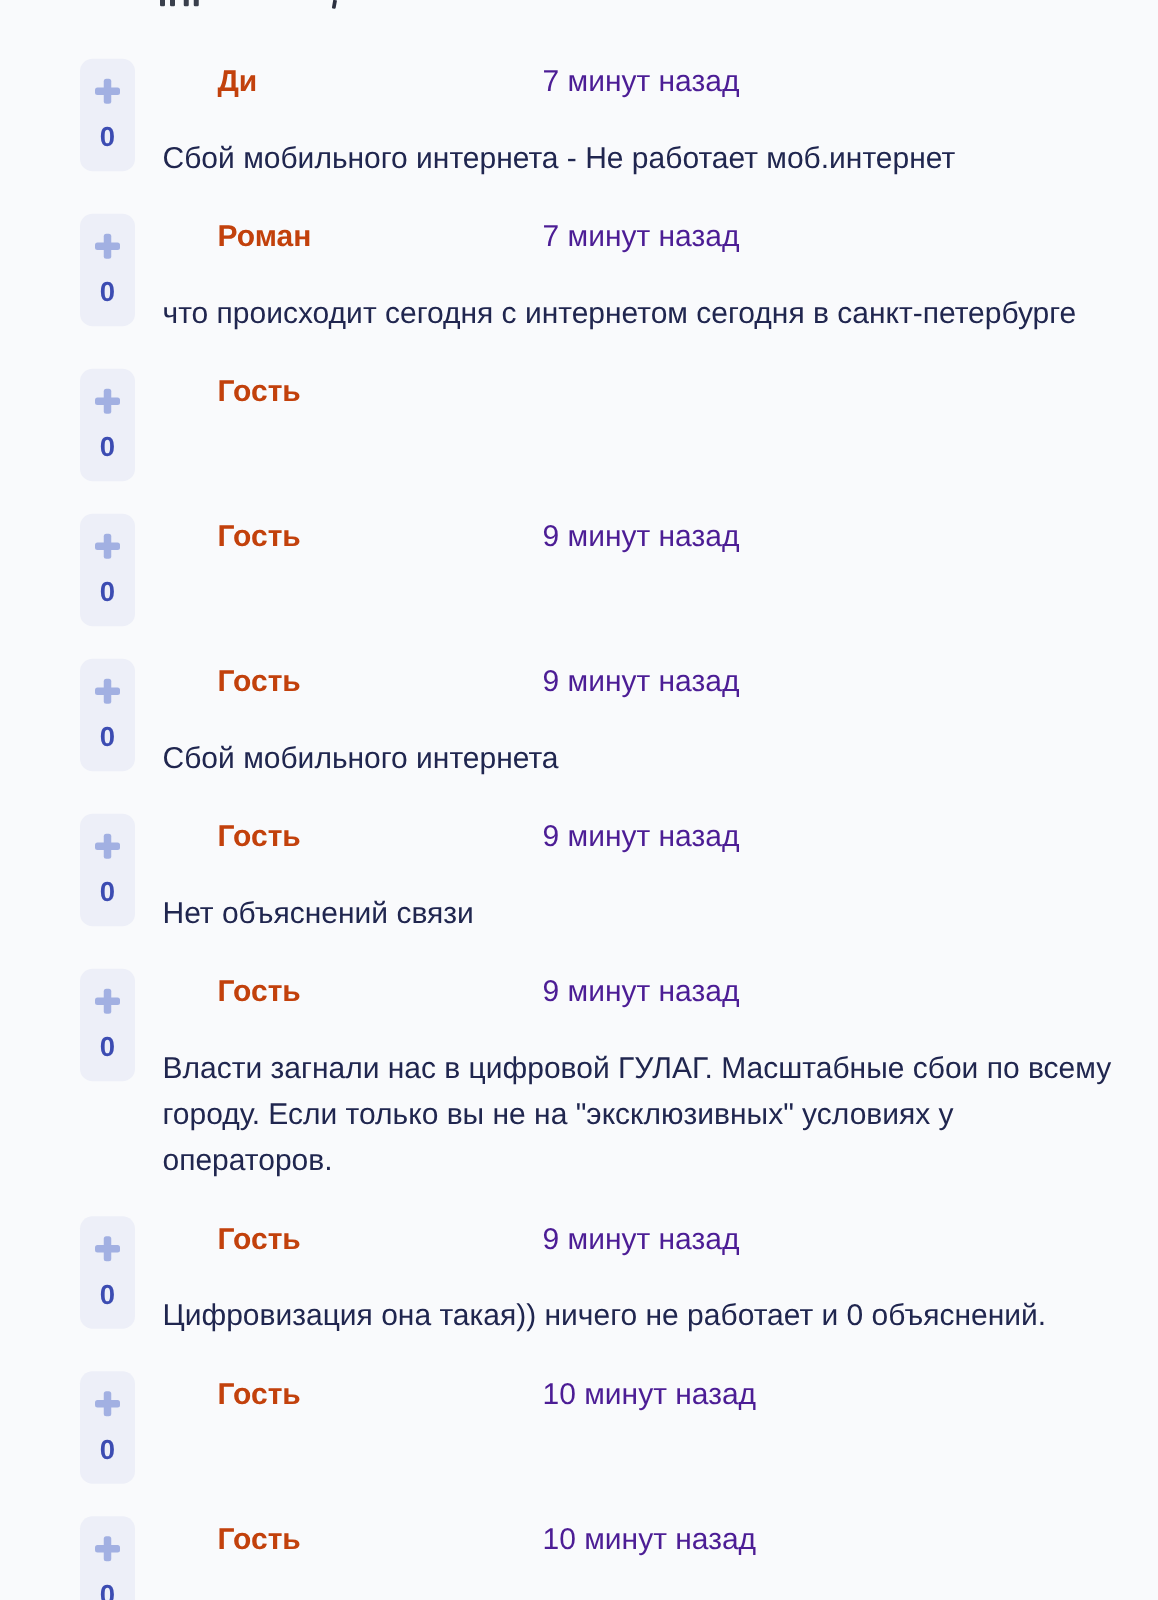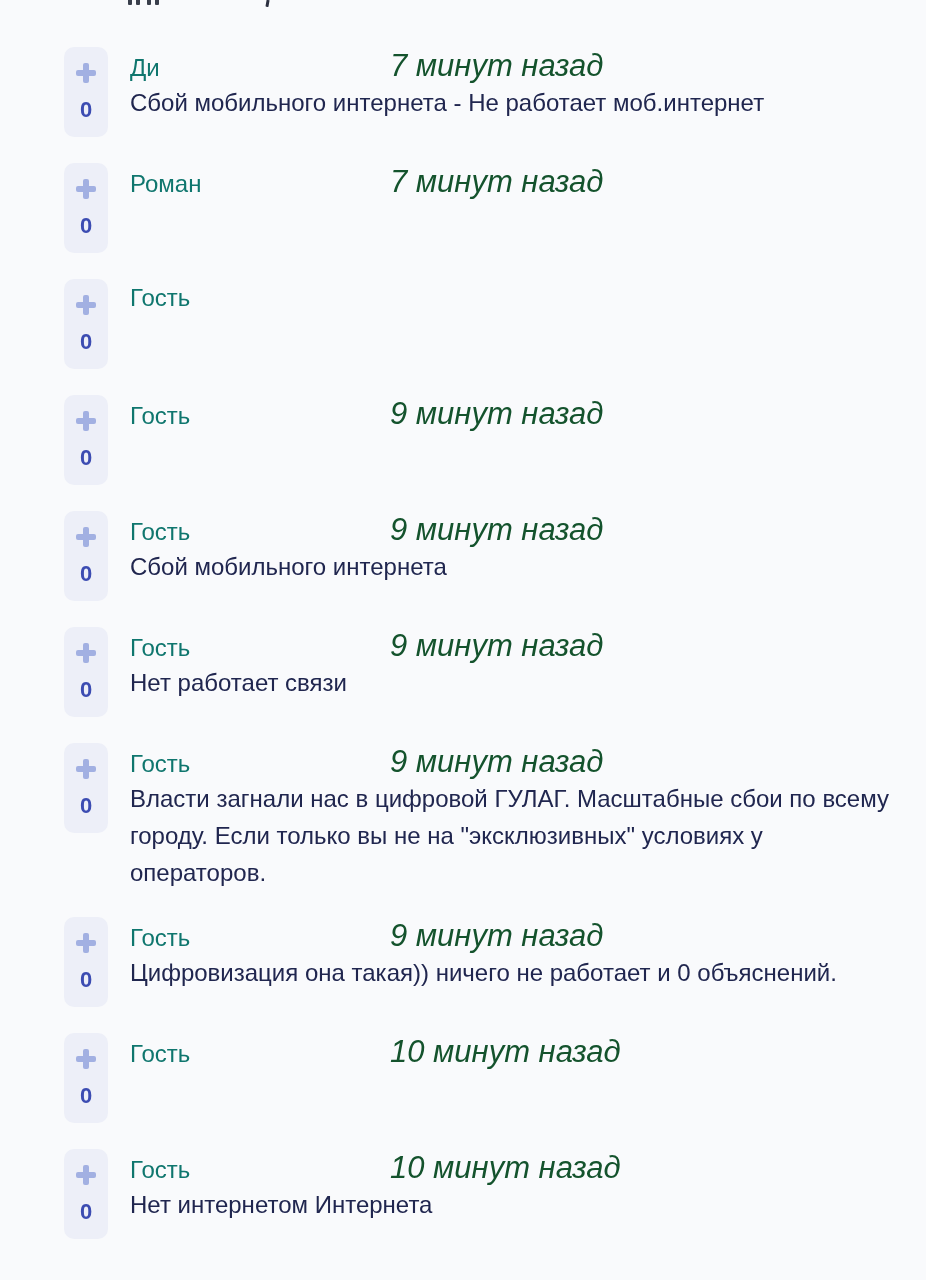--- a/index.html
+++ b/index.html
@@ -96,39 +96,40 @@
   .comment-head {
     display: flex;
     align-items: baseline;
     height: 36px;
     line-height: 36px;
   }
 
   .comment-author {
     flex: 0 0 260px;
     font-size: 24px;
-    font-weight: 400;
-    color: #0f766e;
+    font-weight: 700;
+    color: #c2410c;
     line-height: 36px;
     white-space: nowrap;
+    margin-left: 44px;
   }
 
   .comment-time {
-    font-size: 31px;
-    font-style: italic;
-    color: #14532d;
+    font-size: 24px;
+    color: #4c1d95;
     line-height: 36px;
     white-space: nowrap;
   }
 
   .comment-text {
     font-size: 24px;
     line-height: 37px;
     color: #20264f;
     max-width: 762px;
+    margin-top: 24px;
   }
 </style>
 </head>
 <body>
 
 <div>
   <span class="remnant-stroke remnant-a"></span>
   <span class="remnant-stroke remnant-b"></span>
   <span class="remnant-stroke remnant-c"></span>
   <span class="remnant-stroke remnant-d"></span>
@@ -153,20 +154,21 @@
   <div class="comment">
     <div class="vote-widget">
       <span class="vote-plus"></span>
       <span class="vote-count">0</span>
     </div>
     <div class="comment-body">
       <div class="comment-head">
         <span class="comment-author">Роман</span>
         <span class="comment-time">7 минут назад</span>
       </div>
+      <div class="comment-text">что происходит сегодня с интернетом сегодня в санкт-петербурге</div>
     </div>
   </div>
 
   <div class="comment">
     <div class="vote-widget">
       <span class="vote-plus"></span>
       <span class="vote-count">0</span>
     </div>
     <div class="comment-body">
       <div class="comment-head">
@@ -205,21 +207,21 @@
   <div class="comment">
     <div class="vote-widget">
       <span class="vote-plus"></span>
       <span class="vote-count">0</span>
     </div>
     <div class="comment-body">
       <div class="comment-head">
         <span class="comment-author">Гость</span>
         <span class="comment-time">9 минут назад</span>
       </div>
-      <div class="comment-text">Нет работает связи</div>
+      <div class="comment-text">Нет объяснений связи</div>
     </div>
   </div>
 
   <div class="comment">
     <div class="vote-widget">
       <span class="vote-plus"></span>
       <span class="vote-count">0</span>
     </div>
     <div class="comment-body">
       <div class="comment-head">

